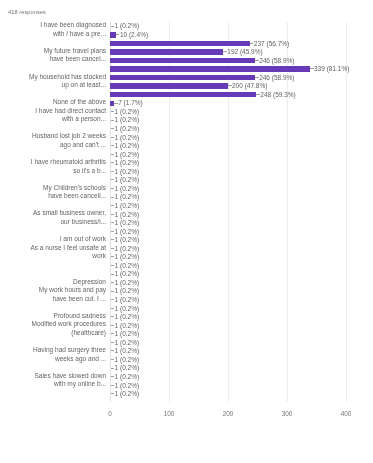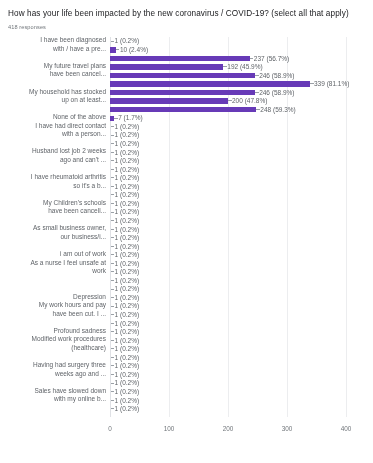--- a/index.html
+++ b/index.html
@@ -71,21 +71,20 @@
     white-space:nowrap;overflow:hidden;text-overflow:clip;
     padding-right:2px;
     box-sizing:border-box;
   }
 </style>
 </head>
 <body>
 
 <div class="card">
 
-  <div class="q-title">How has your life been impacted by the new coronavirus / COVID-19? (select all that apply)</div>
   <div class="q-sub">418 responses</div>
 
   <div class="chart">
     <div class="plot">
       <div class="axis0"></div>
       <div id="gridlines">
           <div class="gridline" style="left: 59px;"></div>
           <div class="gridline" style="left: 118px;"></div>
           <div class="gridline" style="left: 177px;"></div>
           <div class="gridline" style="left: 236px;"></div>

